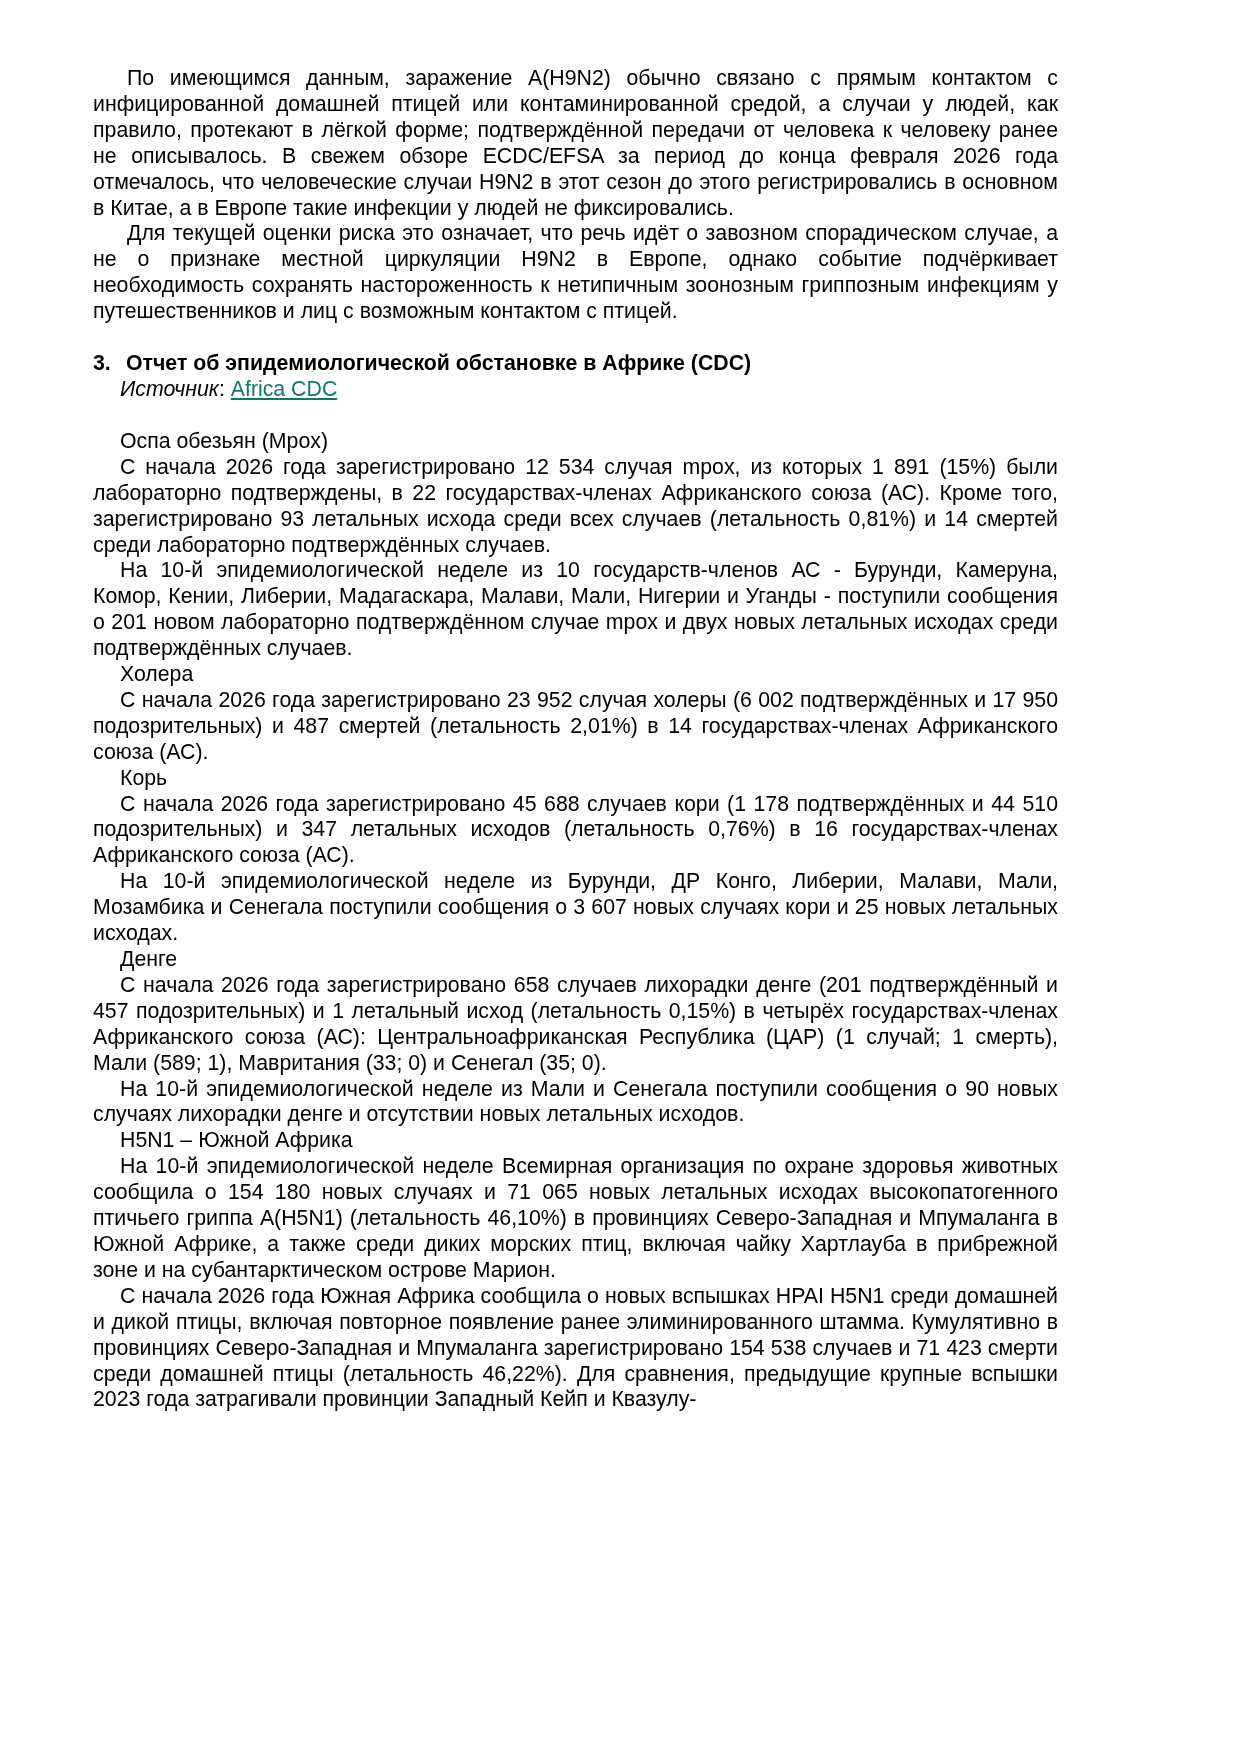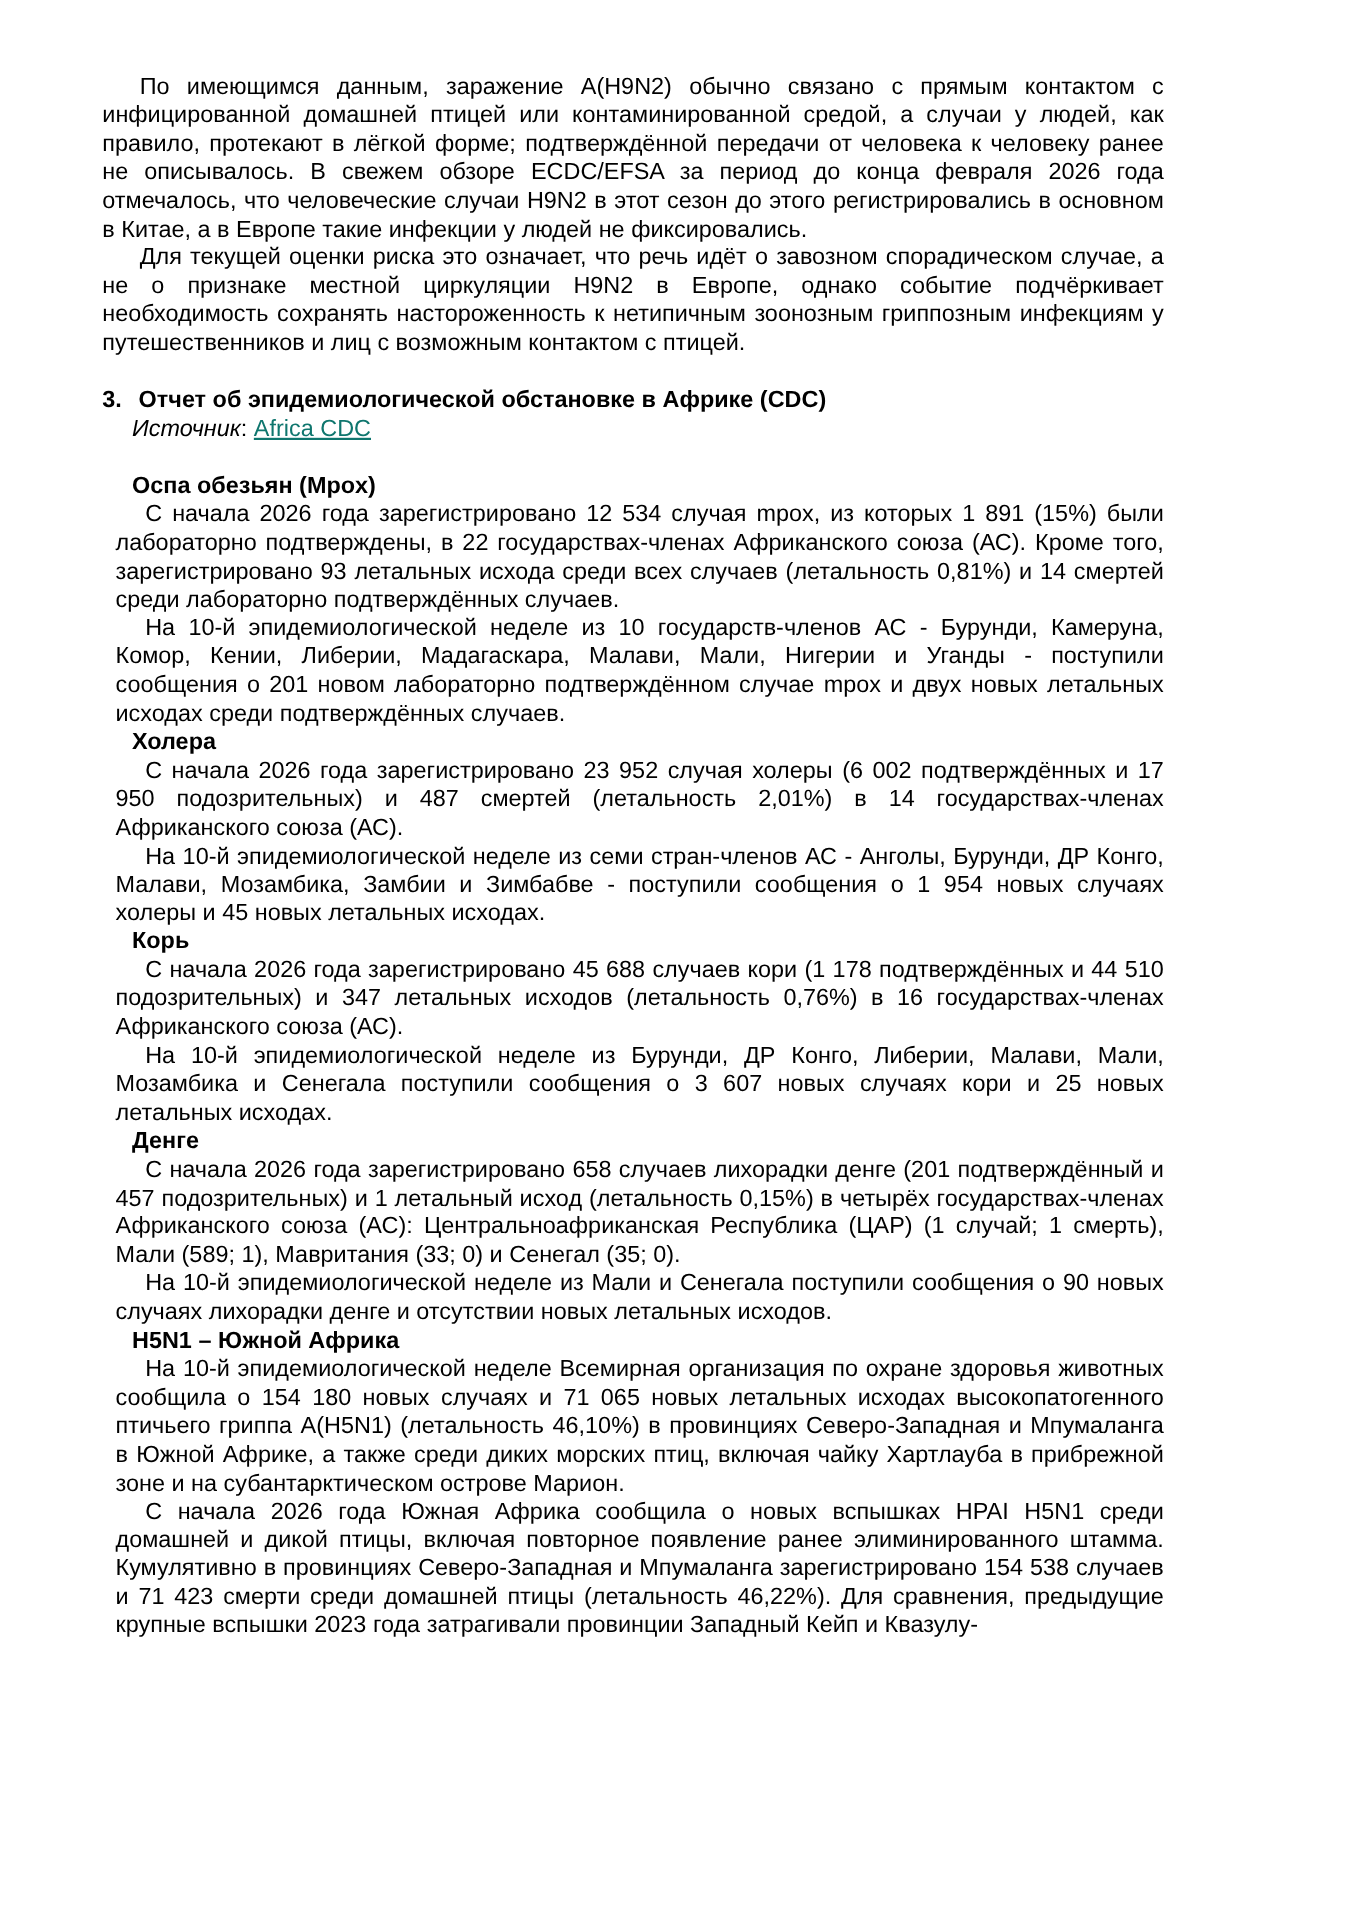--- a/index.html
+++ b/index.html
@@ -45,23 +45,23 @@
       margin: 0;
     }
     .source-line .src-label { font-style: italic; }
     .source-line a {
       color: #0f766e;
       text-decoration: underline;
     }
     .subhead {
       margin: 0;
       padding-left: 27px;
-      font-weight: bold;
+      font-weight: normal;
     }
-    .subsection p { text-indent: 27px; margin-left: 12px; }
+    .subsection p { text-indent: 27px; }
   </style>
 </head>
 <body>
 
 <div class="page">
 
   <div>
     <p class="first-indent">По имеющимся данным, заражение A(H9N2) обычно связано с прямым контактом с инфицированной домашней птицей или контаминированной средой, а случаи у людей, как правило, протекают в лёгкой форме; подтверждённой передачи от человека к человеку ранее не описывалось. В свежем обзоре ECDC/EFSA за период до конца февраля 2026 года отмечалось, что человеческие случаи H9N2 в этот сезон до этого регистрировались в основном в Китае, а в Европе такие инфекции у людей не фиксировались.</p>
     <p class="first-indent">Для текущей оценки риска это означает, что речь идёт о завозном спорадическом случае, а не о признаке местной циркуляции H9N2 в Европе, однако событие подчёркивает необходимость сохранять настороженность к нетипичным зоонозным гриппозным инфекциям у путешественников и лиц с возможным контактом с птицей.</p>
   </div>
@@ -80,21 +80,20 @@
 
   <div class="subsection">
     <div class="subhead">Оспа обезьян (Mpox)</div>
     <p>С начала 2026 года зарегистрировано 12 534 случая mpox, из которых 1 891 (15%) были лабораторно подтверждены, в 22 государствах-членах Африканского союза (АС). Кроме того, зарегистрировано 93 летальных исхода среди всех случаев (летальность 0,81%) и 14 смертей среди лабораторно подтверждённых случаев.</p>
     <p>На 10-й эпидемиологической неделе из 10 государств-членов АС - Бурунди, Камеруна, Комор, Кении, Либерии, Мадагаскара, Малави, Мали, Нигерии и Уганды - поступили сообщения о 201 новом лабораторно подтверждённом случае mpox и двух новых летальных исходах среди подтверждённых случаев.</p>
   </div>
 
   <div class="subsection">
     <div class="subhead">Холера</div>
     <p>С начала 2026 года зарегистрировано 23 952 случая холеры (6 002 подтверждённых и 17 950 подозрительных) и 487 смертей (летальность 2,01%) в 14 государствах-членах Африканского союза (АС).</p>
-    <p>На 10-й эпидемиологической неделе из семи стран-членов АС - Анголы, Бурунди, ДР Конго, Малави, Мозамбика, Замбии и Зимбабве - поступили сообщения о 1 954 новых случаях холеры и 45 новых летальных исходах.</p>
   </div>
 
   <div class="subsection">
     <div class="subhead">Корь</div>
     <p>С начала 2026 года зарегистрировано 45 688 случаев кори (1 178 подтверждённых и 44 510 подозрительных) и 347 летальных исходов (летальность 0,76%) в 16 государствах-членах Африканского союза (АС).</p>
     <p>На 10-й эпидемиологической неделе из Бурунди, ДР Конго, Либерии, Малави, Мали, Мозамбика и Сенегала поступили сообщения о 3 607 новых случаях кори и 25 новых летальных исходах.</p>
   </div>
 
   <div class="subsection">
     <div class="subhead">Денге</div>

